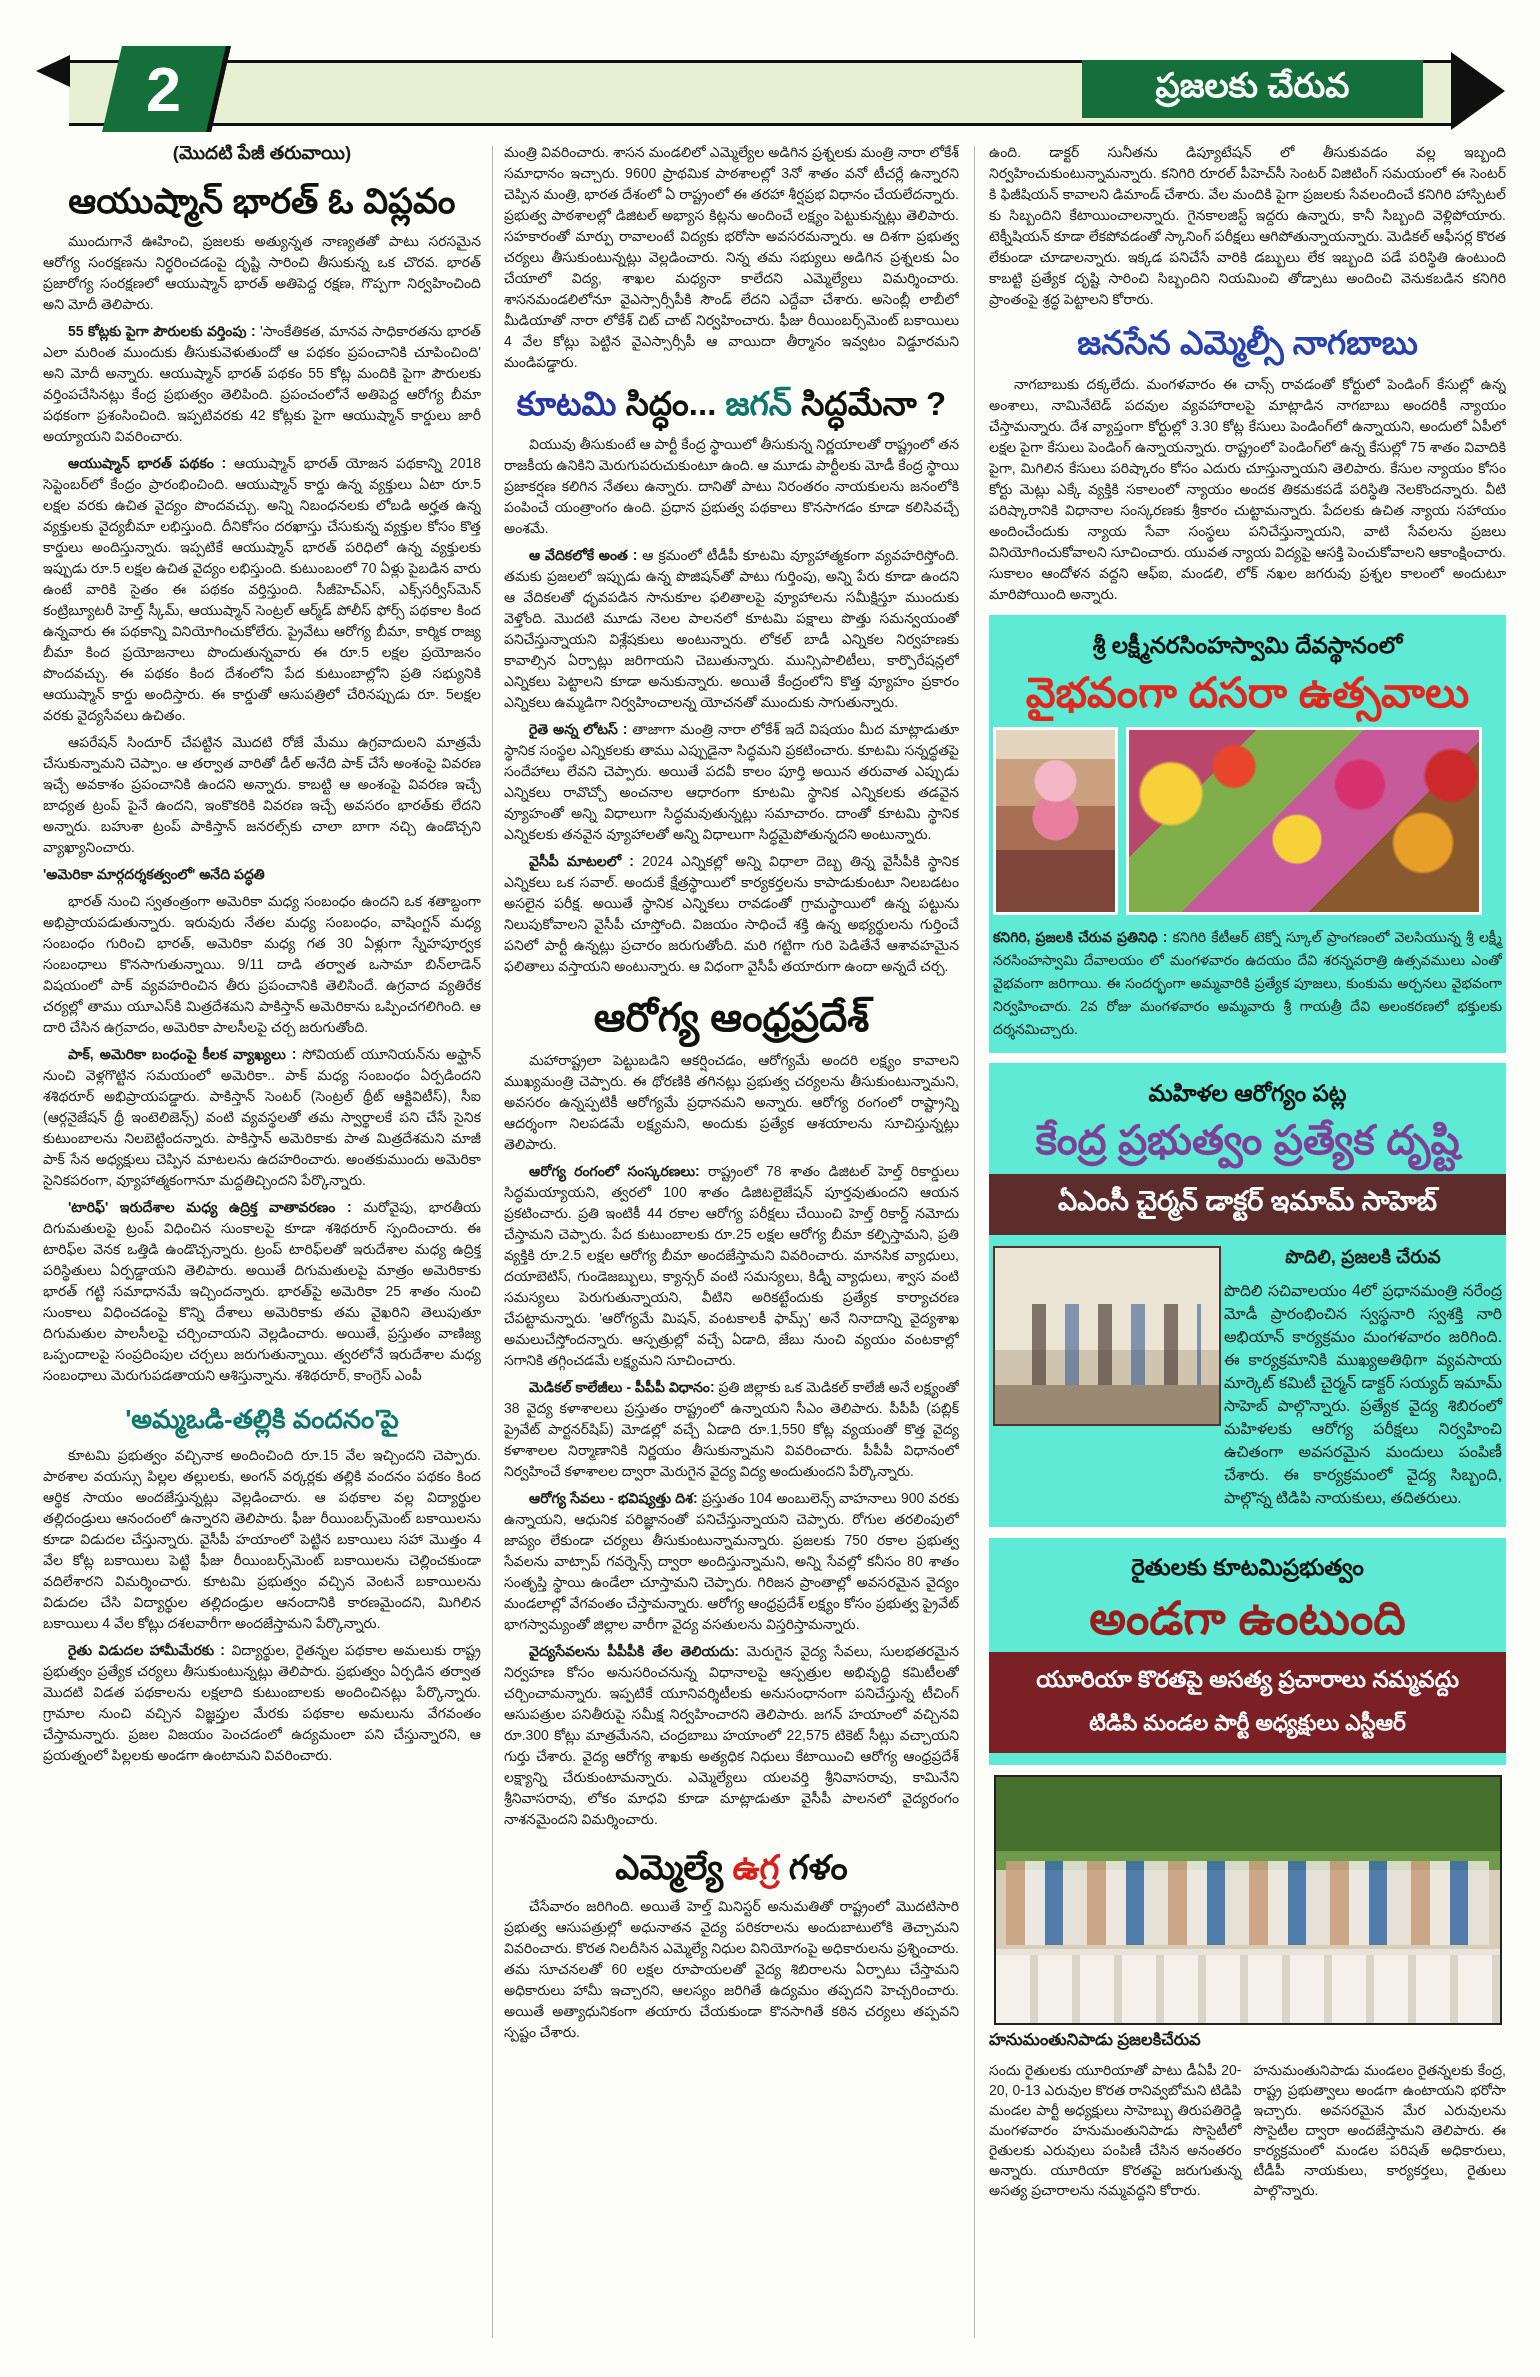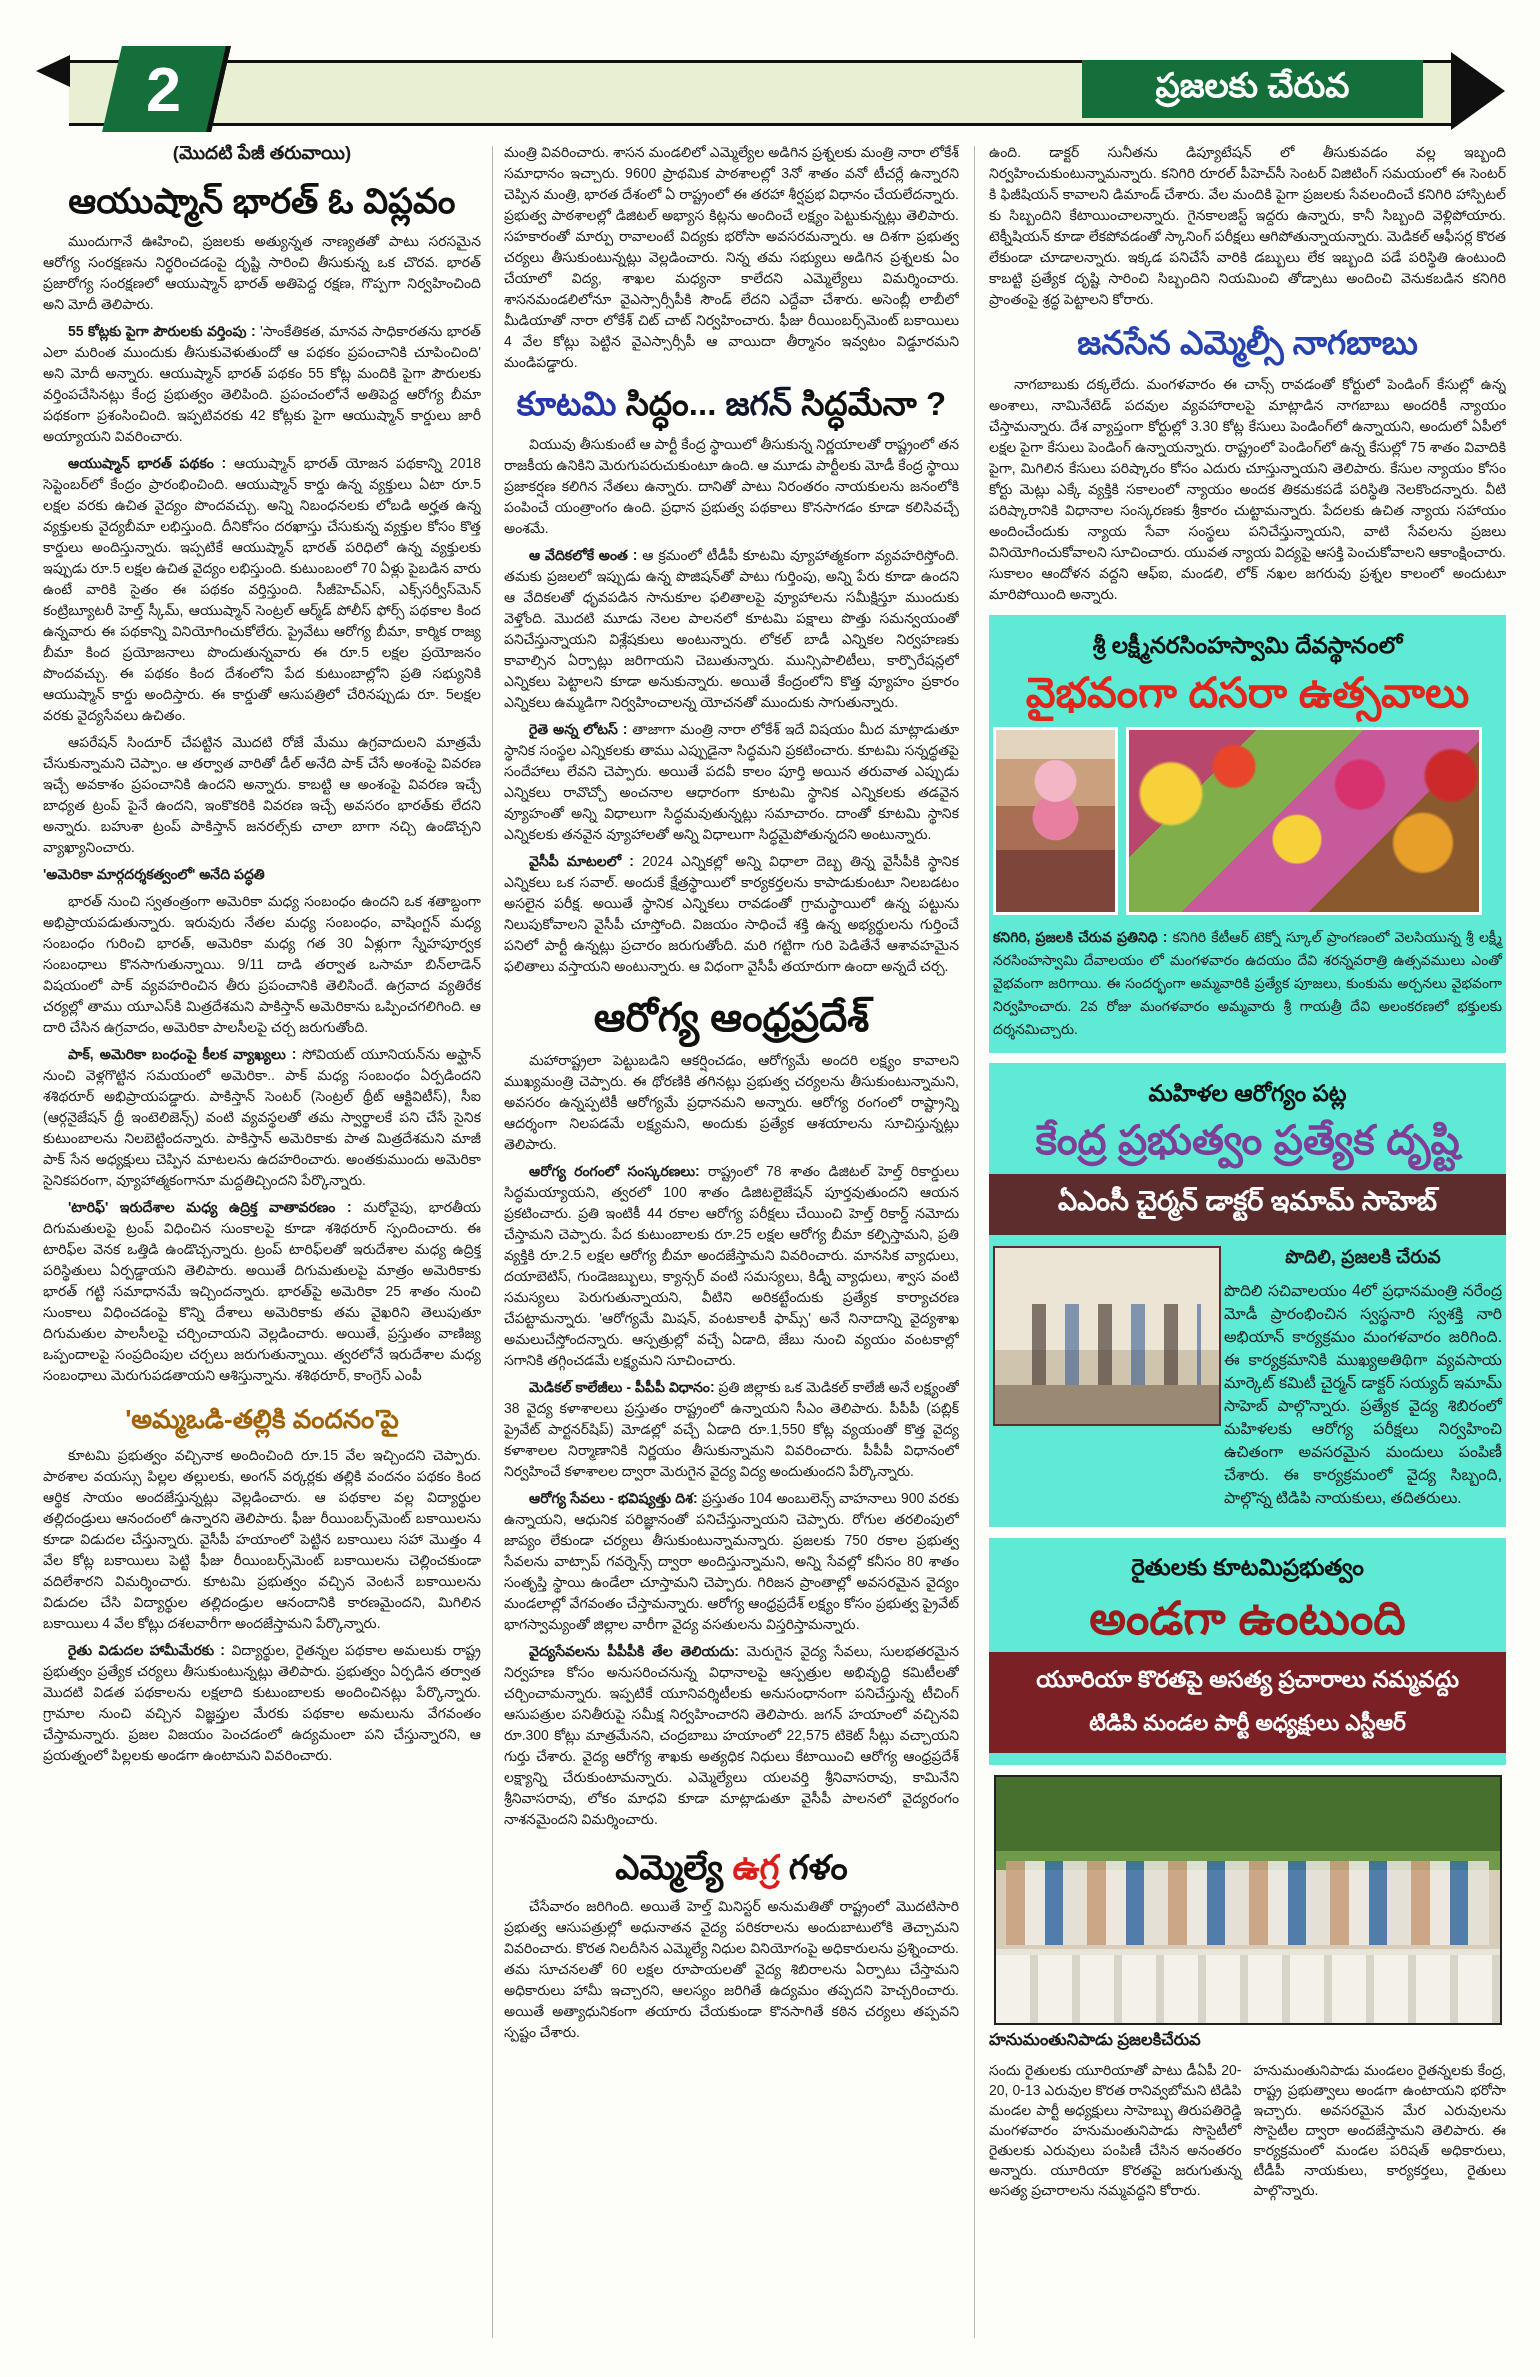--- a/index.html
+++ b/index.html
@@ -28,27 +28,27 @@
   .col2{left:504px;width:455px;height:2218px;}
   .col3{left:989px;width:517px;height:2218px;}
 
   .cont{font-size:18.6px;font-weight:bold;text-align:center;margin:0 0 10.4px;}
   .para{font-size:14px;line-height:21px;text-align:justify;margin:0 0 6px;text-indent:25px;}
   .para.noind{text-indent:0;}
   .lead{font-weight:bold;}
   .hl{font-weight:bold;text-align:center;line-height:1.12;margin:13.4px 0 10.4px;color:#111;}
   .h1a{font-size:35px;}
   .h-trump{font-size:37px;margin-top:19.4px;}
-  .h-ammavodi{font-size:26px;color:#a16207;margin-top:19.4px;}
+  .h-ammavodi{font-size:26px;color:#0f766e;margin-top:19.4px;}
   .h-kutami{font-size:33px;}
   .h-arogya{font-size:40px;margin-top:18px;}
   .h-ugra{font-size:34px;margin-top:18px;}
   .h-nagababu{font-size:33px;color:#2743b0;margin:15px 0 12px;}
   .c-blue{color:#2436a8;}
-  .c-green{color:#0f172a;}
+  .c-green{color:#0f766e;}
   .c-red{color:#d81f1a;}
 
   
   .pinkbox{background:#5eead4;padding:12px 4px;margin:10.4px 0;}
   .kicker{font-size:23px;font-weight:bold;text-align:center;margin:4.5px 0 7.5px;color:#111;}
   .dasara-head{font-size:42px;font-weight:bold;text-align:center;color:#e3261c;margin:3px 0 12px;line-height:1.05;}
   .purple-head{font-size:41px;font-weight:bold;text-align:center;color:#7e3f98;margin:3px 0 12px;line-height:1.05;}
   .bar{background:#5d2d2d;color:#ffffff;font-size:27px;font-weight:bold;text-align:center;
        padding:12px 6px;margin:4.5px -13.4px 10.4px;}
   .farm-head{font-size:46px;font-weight:bold;text-align:center;color:#9d1b1b;margin:3px 0 10.4px;line-height:1.05;}

